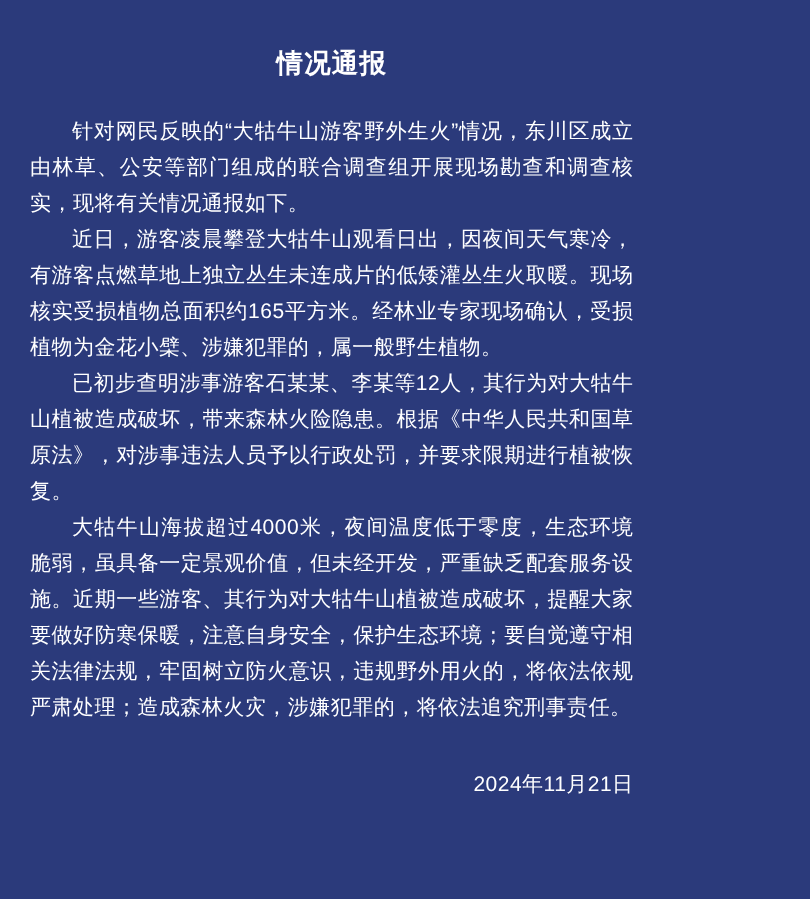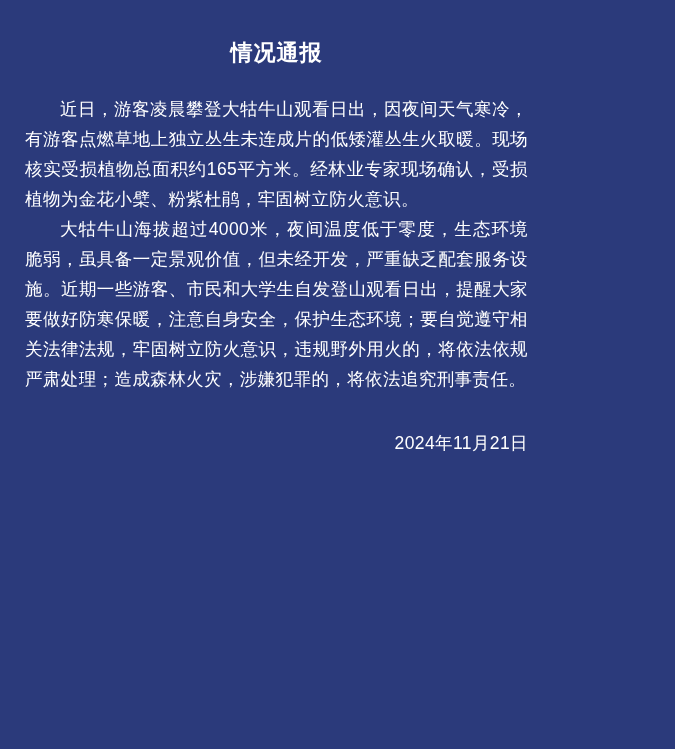--- a/index.html
+++ b/index.html
@@ -52,20 +52,22 @@
     line-height: 38px;
   }
 </style>
 </head>
 <body>
 
 <div class="page">
   <h1 class="title">情况通报</h1>
 
   <div class="body-text">
-    <p class="para">近日，游客凌晨攀登大牯牛山观看日出，因夜间天气寒冷，有游客点燃草地上独立丛生未连成片的低矮灌丛生火取暖。现场核实受损植物总面积约165平方米。经林业专家现场确认，受损植物为金花小檗、粉紫杜鹃，牢固树立防火意识。</p>
-    <p class="para">大牯牛山海拔超过4000米，夜间温度低于零度，生态环境脆弱，虽具备一定景观价值，但未经开发，严重缺乏配套服务设施。近期一些游客、市民和大学生自发登山观看日出，提醒大家要做好防寒保暖，注意自身安全，保护生态环境；要自觉遵守相关法律法规，牢固树立防火意识，违规野外用火的，将依法依规严肃处理；造成森林火灾，涉嫌犯罪的，将依法追究刑事责任。</p>
+    <p class="para">针对网民反映的“大牯牛山游客野外生火”情况，东川区成立由林草、公安等部门组成的联合调查组开展现场勘查和调查核实，现将有关情况通报如下。</p>
+    <p class="para">近日，游客凌晨攀登大牯牛山观看日出，因夜间天气寒冷，有游客点燃草地上独立丛生未连成片的低矮灌丛生火取暖。现场核实受损植物总面积约165平方米。经林业专家现场确认，受损植物为金花小檗、涉嫌犯罪的，属一般野生植物。</p>
+    <p class="para">已初步查明涉事游客石某某、李某等12人，其行为对大牯牛山植被造成破坏，带来森林火险隐患。根据《中华人民共和国草原法》，对涉事违法人员予以行政处罚，并要求限期进行植被恢复。</p>
+    <p class="para">大牯牛山海拔超过4000米，夜间温度低于零度，生态环境脆弱，虽具备一定景观价值，但未经开发，严重缺乏配套服务设施。近期一些游客、其行为对大牯牛山植被造成破坏，提醒大家要做好防寒保暖，注意自身安全，保护生态环境；要自觉遵守相关法律法规，牢固树立防火意识，违规野外用火的，将依法依规严肃处理；造成森林火灾，涉嫌犯罪的，将依法追究刑事责任。</p>
   </div>
 
   <div class="signature">
     <div class="line">2024年11月21日</div>
   </div>
 </div>
 
 </body></html>

